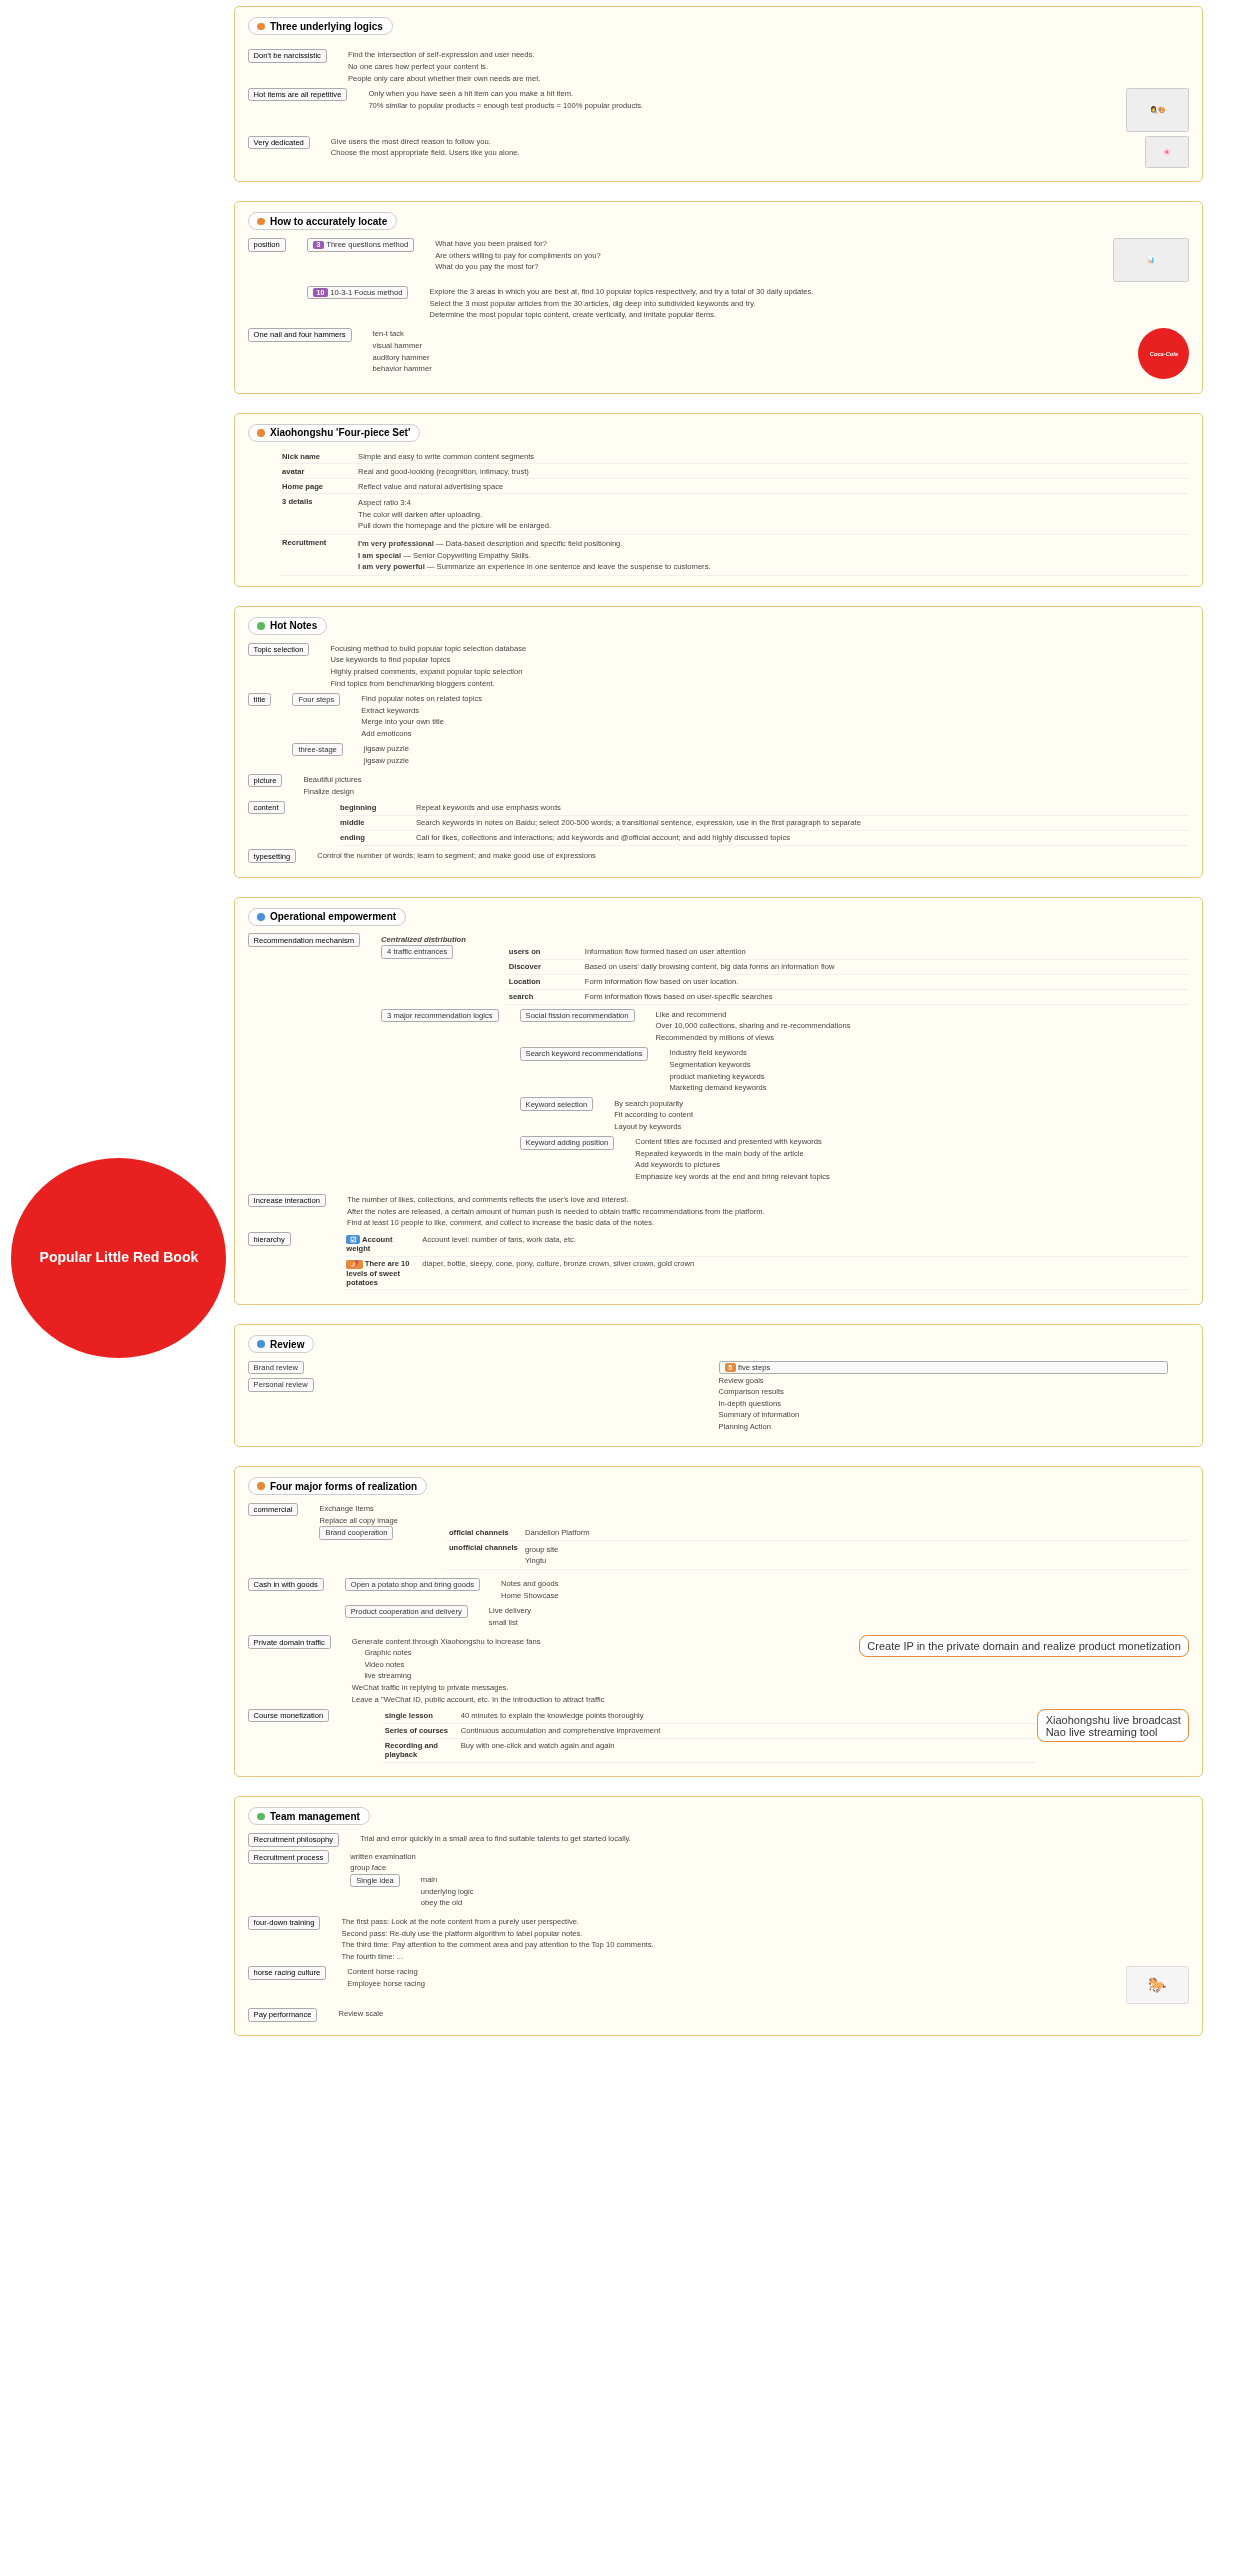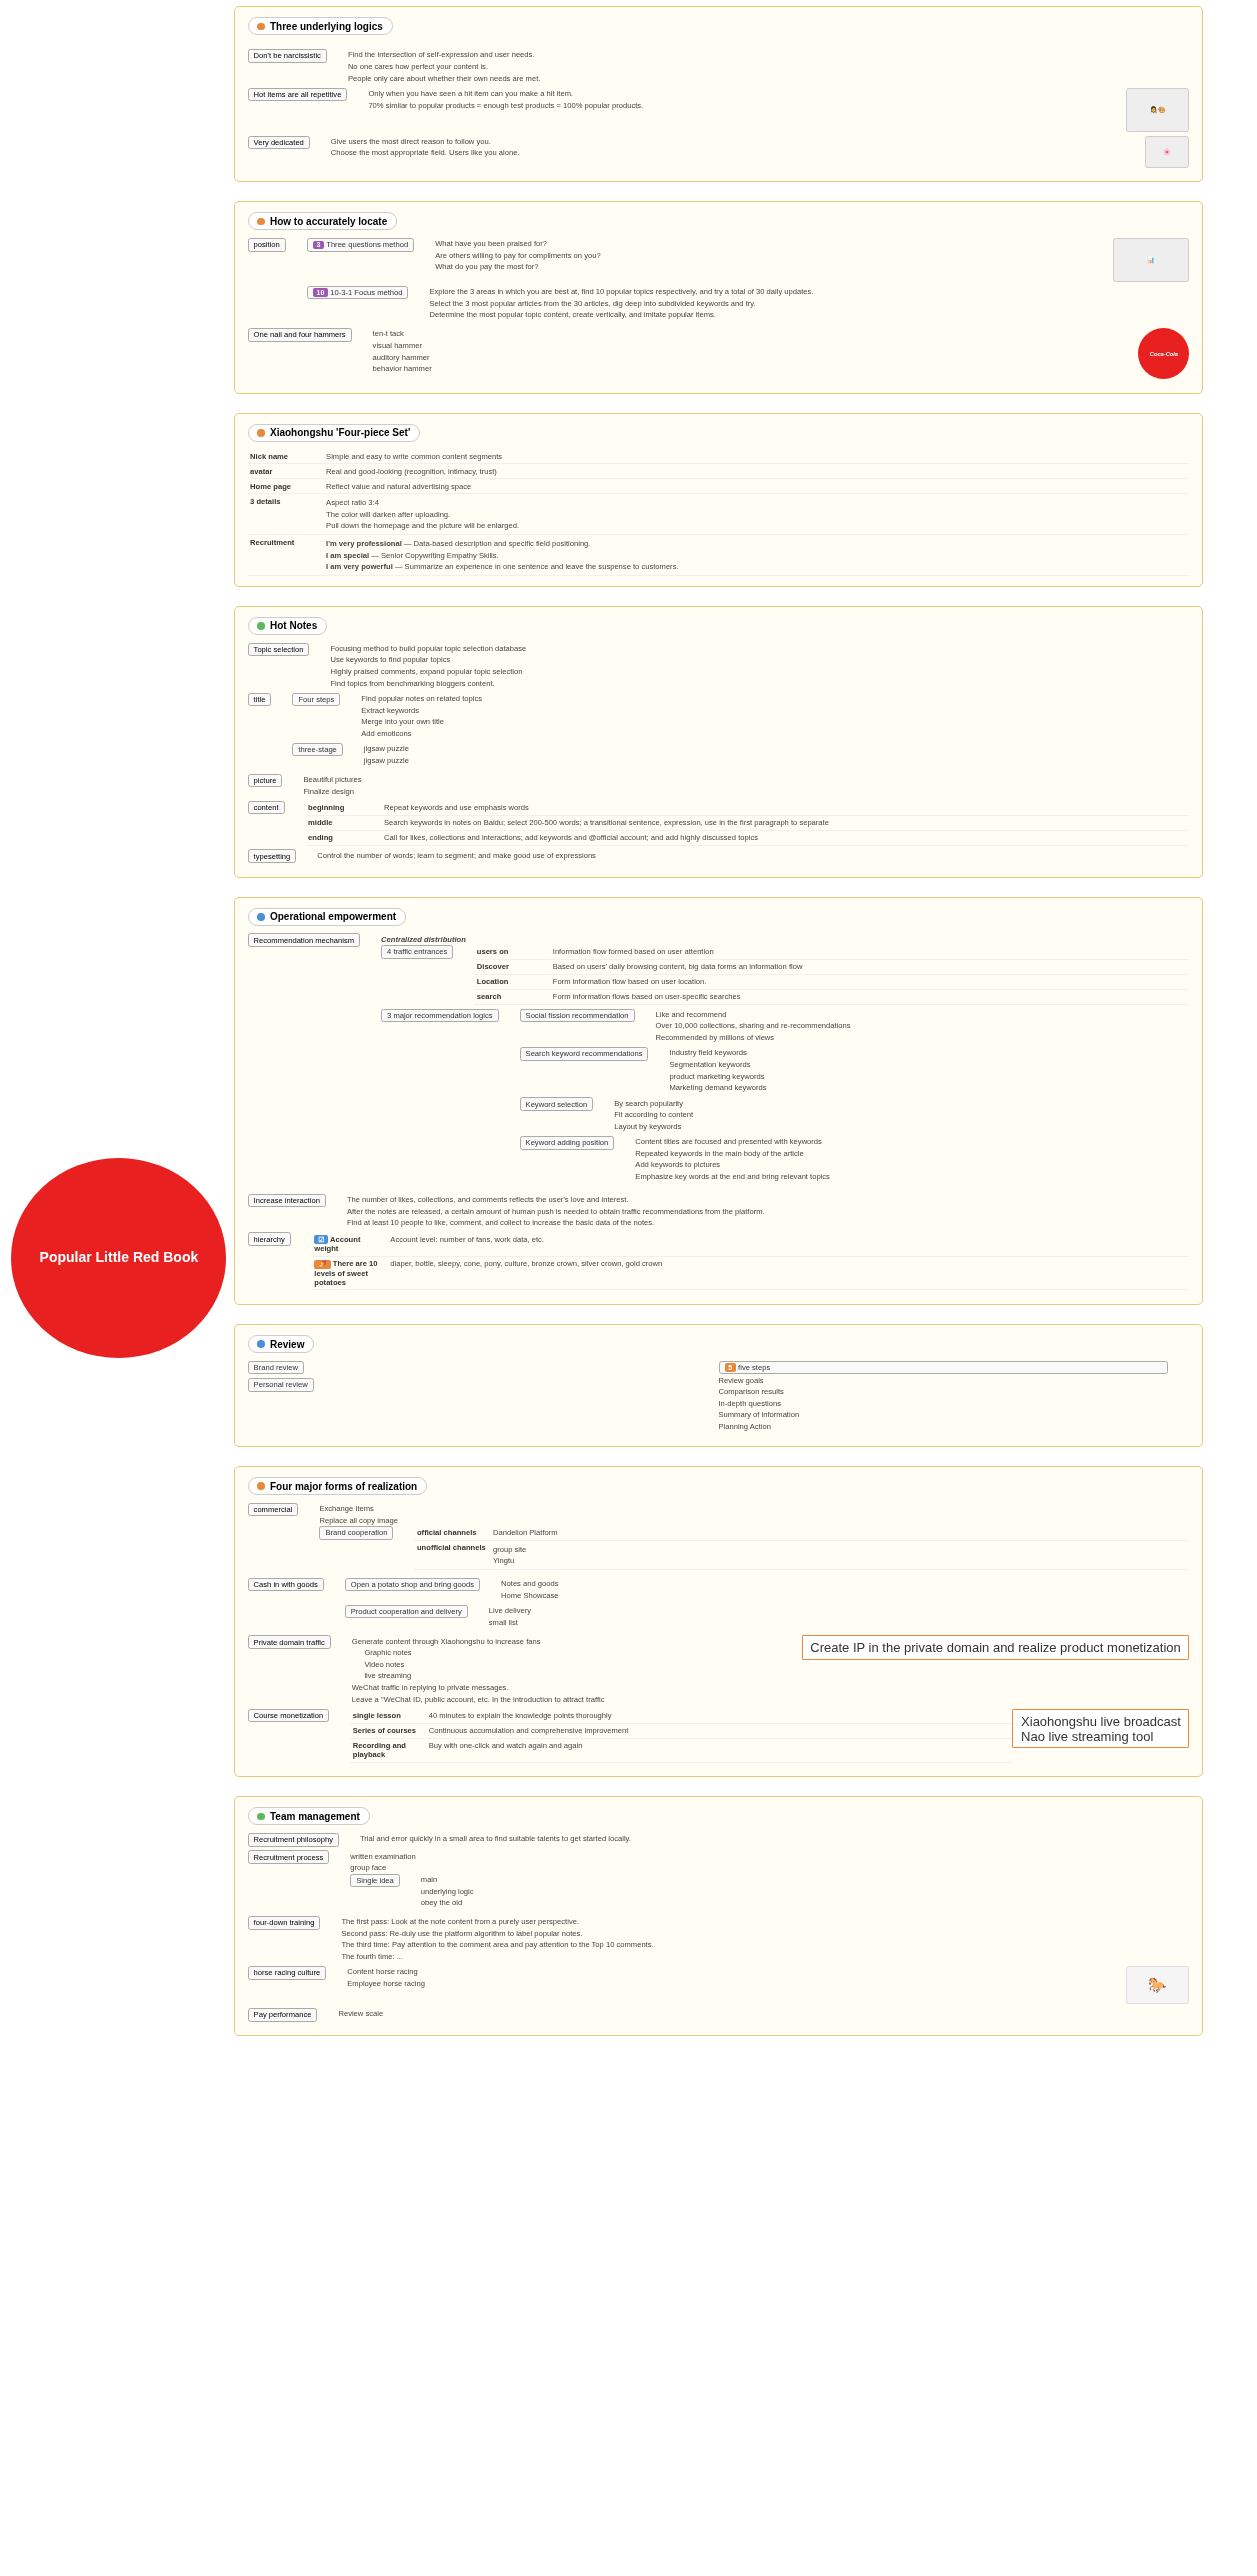--- a/index.html
+++ b/index.html
@@ -129,20 +129,21 @@
       text-align: center;
       font-style: italic;
     }
 
     
     .table-row {
       display: flex;
       align-items: flex-start;
       border-bottom: 0.6px solid #f0f0f0;
       padding: 1.9px 0;
+      margin-left: 32px;
     }
     .table-cell {
       flex: 1;
       font-size: 7.6px;
       color: #444;
       padding: 0.6px 2.5px;
     }
     .table-cell-label {
       flex: 0 0 76px;
       font-size: 7.6px;
@@ -188,24 +189,24 @@
 
     .section-header-row {
       display: flex;
       align-items: center;
       gap: 6.3px;
       margin-bottom: 6.3px;
     }
 
     .orange-border-box {
       border: 1.3px solid #e8883a;
-      border-radius: 1px;
+      border-radius: 8px;
       padding: 3.8px 7.6px;
       background: #fff;
-      font-size: 13px;
+      font-size: 11px;
       color: #333;
     }
   </style>
 </head>
 <body>
 
 <div class="big-red-circle">
   <div class="big-red-circle-label">Popular Little Red Book</div>
 </div>
 

